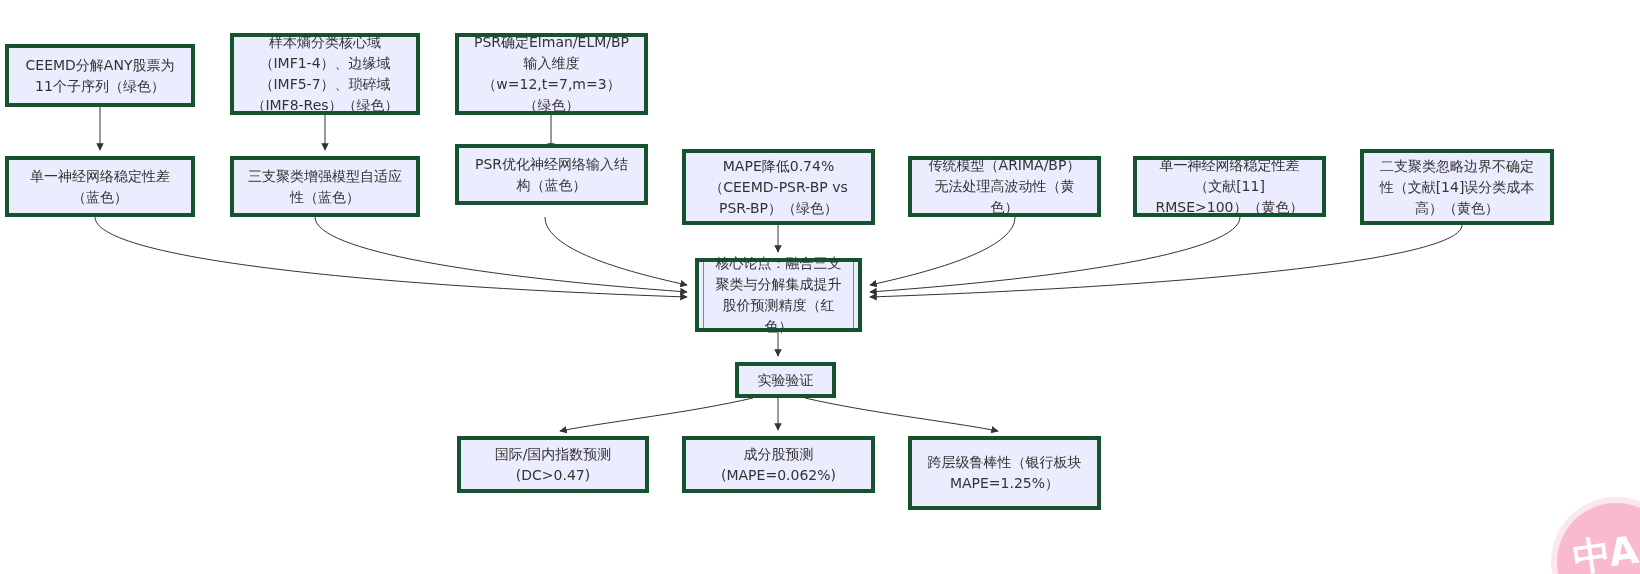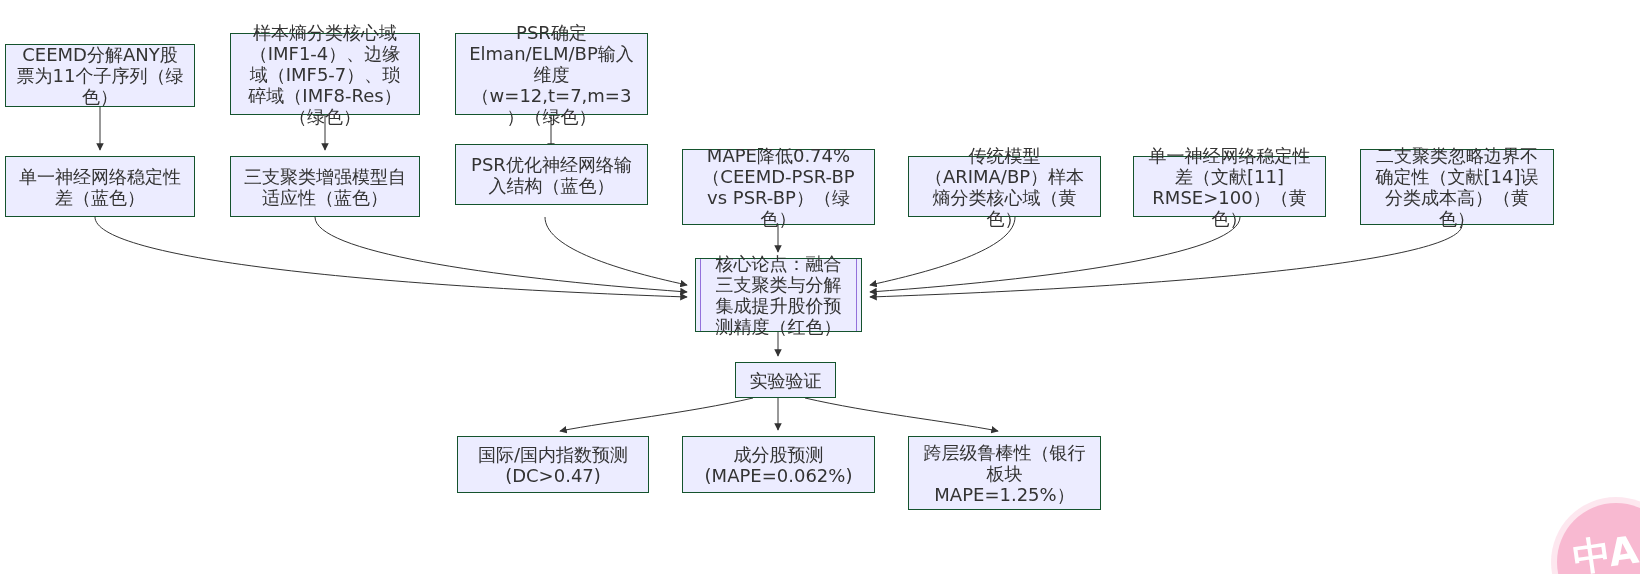--- a/index.html
+++ b/index.html
@@ -15,26 +15,26 @@
   #edges {
     position: absolute;
     left: 0; top: 0;
     width: 1640px; height: 574px;
     pointer-events: none;
   }
   .node {
     position: absolute;
     box-sizing: border-box;
     background: #ECECFF;
-    border: 1px solid #14532d;
+    border: 4px solid #14532d;
     display: flex;
     align-items: center;
     justify-content: center;
     text-align: center;
-    font-size: 18px;
+    font-size: 14px;
     line-height: 21px;
     padding: 4px 10px;
     overflow-wrap: break-word;
     word-break: break-word;
   }
   .node .lbl { display: inline-block; width: 100%; }
   .subroutine { padding: 4px 16px; }
   .sub-line {
     position: absolute;
     top: 0; bottom: 0;
@@ -115,21 +115,21 @@
   <div class="node" style="left:230px; top:156px; width:190px; height:61px;">
     <span class="lbl">三支聚类增强模型自适应性（蓝色）</span>
   </div>
   <div class="node" style="left:455px; top:144px; width:193px; height:61px;">
     <span class="lbl">PSR优化神经网络输入结构（蓝色）</span>
   </div>
   <div class="node" style="left:682px; top:149px; width:193px; height:76px;">
     <span class="lbl">MAPE降低0.74%（CEEMD-PSR-BP vs PSR-BP）（绿色）</span>
   </div>
   <div class="node" style="left:908px; top:156px; width:193px; height:61px;">
-    <span class="lbl">传统模型（ARIMA/BP）样本熵分类核心域（黄色）</span>
+    <span class="lbl">传统模型（ARIMA/BP）无法处理高波动性（黄色）</span>
   </div>
   <div class="node" style="left:1133px; top:156px; width:193px; height:61px;">
     <span class="lbl">单一神经网络稳定性差（文献[11] RMSE&gt;100）（黄色）</span>
   </div>
   <div class="node" style="left:1360px; top:149px; width:194px; height:76px;">
     <span class="lbl">二支聚类忽略边界不确定性（文献[14]误分类成本高）（黄色）</span>
   </div>
 
   <div class="node subroutine" style="left:695px; top:258px; width:167px; height:74px;">
     <span class="sub-line l"></span>

